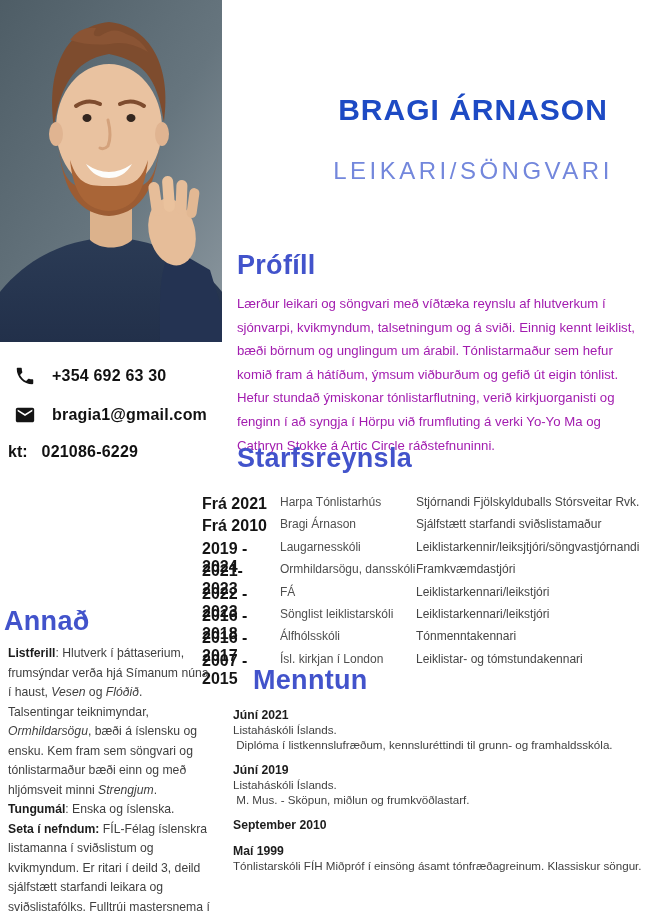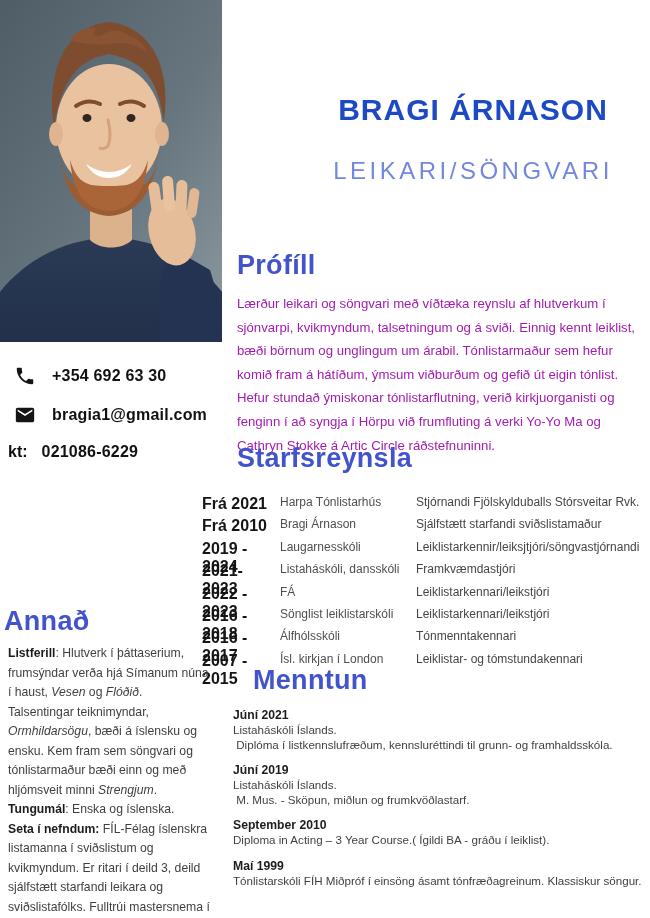--- a/index.html
+++ b/index.html
@@ -153,21 +153,21 @@
     <span class="xp-org">Bragi Árnason</span>
     <span class="xp-role">Sjálfstætt starfandi sviðslistamaður</span>
   </div>
   <div class="xp-row">
     <span class="xp-period">2019 - 2024</span>
     <span class="xp-org">Laugarnesskóli</span>
     <span class="xp-role">Leiklistarkennir/leiksjtjóri/söngvastjórnandi</span>
   </div>
   <div class="xp-row">
     <span class="xp-period">2021- 2023</span>
-    <span class="xp-org">Listaháskóli, dansskóli</span>
+    <span class="xp-org">Ormhildarsögu, dansskóli</span>
     <span class="xp-role">Framkvæmdastjóri</span>
   </div>
   <div class="xp-row">
     <span class="xp-period">2022 - 2023</span>
     <span class="xp-org">FÁ</span>
     <span class="xp-role">Leiklistarkennari/leikstjóri</span>
   </div>
   <div class="xp-row">
     <span class="xp-period">2016 - 2018</span>
     <span class="xp-org">Sönglist leiklistarskóli</span>
@@ -192,21 +192,20 @@
     <div class="edu-line">Listaháskóli Íslands.</div>
     <div class="edu-line"> Diplóma í listkennslufræðum, kennsluréttindi til grunn- og framhaldsskóla.</div>
   </div>
   <div class="edu-item">
     <div class="edu-date">Júní 2019</div>
     <div class="edu-line">Listaháskóli Íslands.</div>
     <div class="edu-line"> M. Mus. - Sköpun, miðlun og frumkvöðlastarf.</div>
   </div>
   <div class="edu-item">
     <div class="edu-date">September 2010</div>
-    <div class="edu-line">Diploma in Acting – 3 Year Course.( Ígildi BA - gráðu í leiklist).</div>
   </div>
   <div class="edu-item">
     <div class="edu-date">Maí 1999</div>
     <div class="edu-line">Tónlistarskóli FÍH Miðpróf í einsöng ásamt tónfræðagreinum. Klassiskur söngur.</div>
   </div>
 </div>
 
 <div class="section-heading" id="annad-heading">Annað</div>
 <div class="other-text">
   <span class="b">Listferill</span><span>: Hlutverk í þáttaserium, frumsýndar verða hjá Símanum núna í haust, </span><span class="i">Vesen</span><span> og </span><span class="i">Flóðið</span><span>. Talsentingar teiknimyndar, </span><span class="i">Ormhildarsögu</span><span>, bæði á íslensku og ensku. Kem fram sem söngvari og tónlistarmaður bæði einn og með hljómsveit minni </span><span class="i">Strengjum</span><span>.</span><br>

